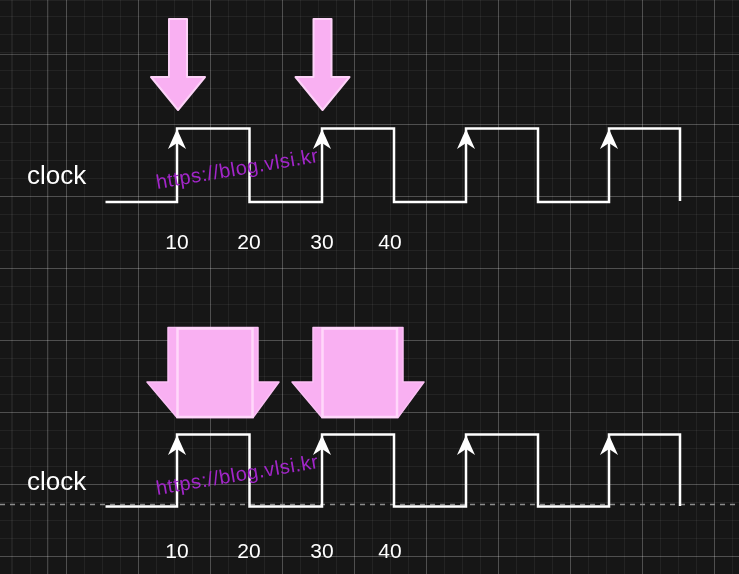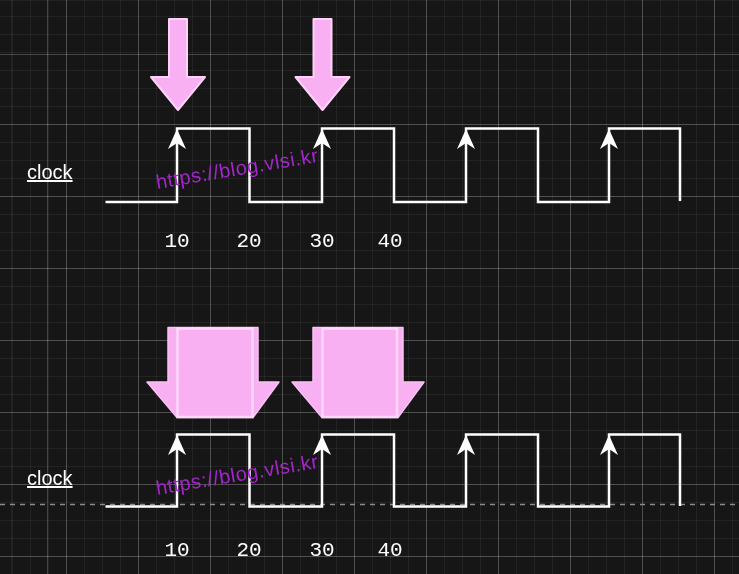--- a/index.html
+++ b/index.html
@@ -12,22 +12,22 @@
       repeating-linear-gradient(90deg, rgba(255,255,255,0.20) 0 1px, transparent 1px 72px),
       repeating-linear-gradient(0deg,  rgba(255,255,255,0.20) 0 1px, transparent 1px 72px),
       repeating-linear-gradient(90deg, rgba(255,255,255,0.055) 0 1px, transparent 1px 18px),
       repeating-linear-gradient(0deg,  rgba(255,255,255,0.055) 0 1px, transparent 1px 18px);
     background-position: 66px 0, 0 55px, 12px 0, 0 1px;
     font-family:"Liberation Sans","DejaVu Sans",sans-serif;
     color:#ffffff;
   }
   svg.overlay{position:absolute;left:0;top:0;z-index:1;}
   .txt{position:absolute;z-index:2;white-space:nowrap;line-height:1;}
-  .sig-label{font-size:20px;color:#ffffff;text-decoration:underline;}
-  .tick{font-size:21px;color:#ffffff;transform:translateX(-50%);font-family:Liberation Mono, monospace;}
+  .sig-label{font-size:26px;color:#ffffff;}
+  .tick{font-size:21px;color:#ffffff;transform:translateX(-50%);}
   .watermark{
     font-size:20px;
     letter-spacing:0.5px;
     color:#a226c9;
     transform:rotate(-9.5deg);
     transform-origin:0 50%;
     z-index:3;
   }
 </style>
 </head>

